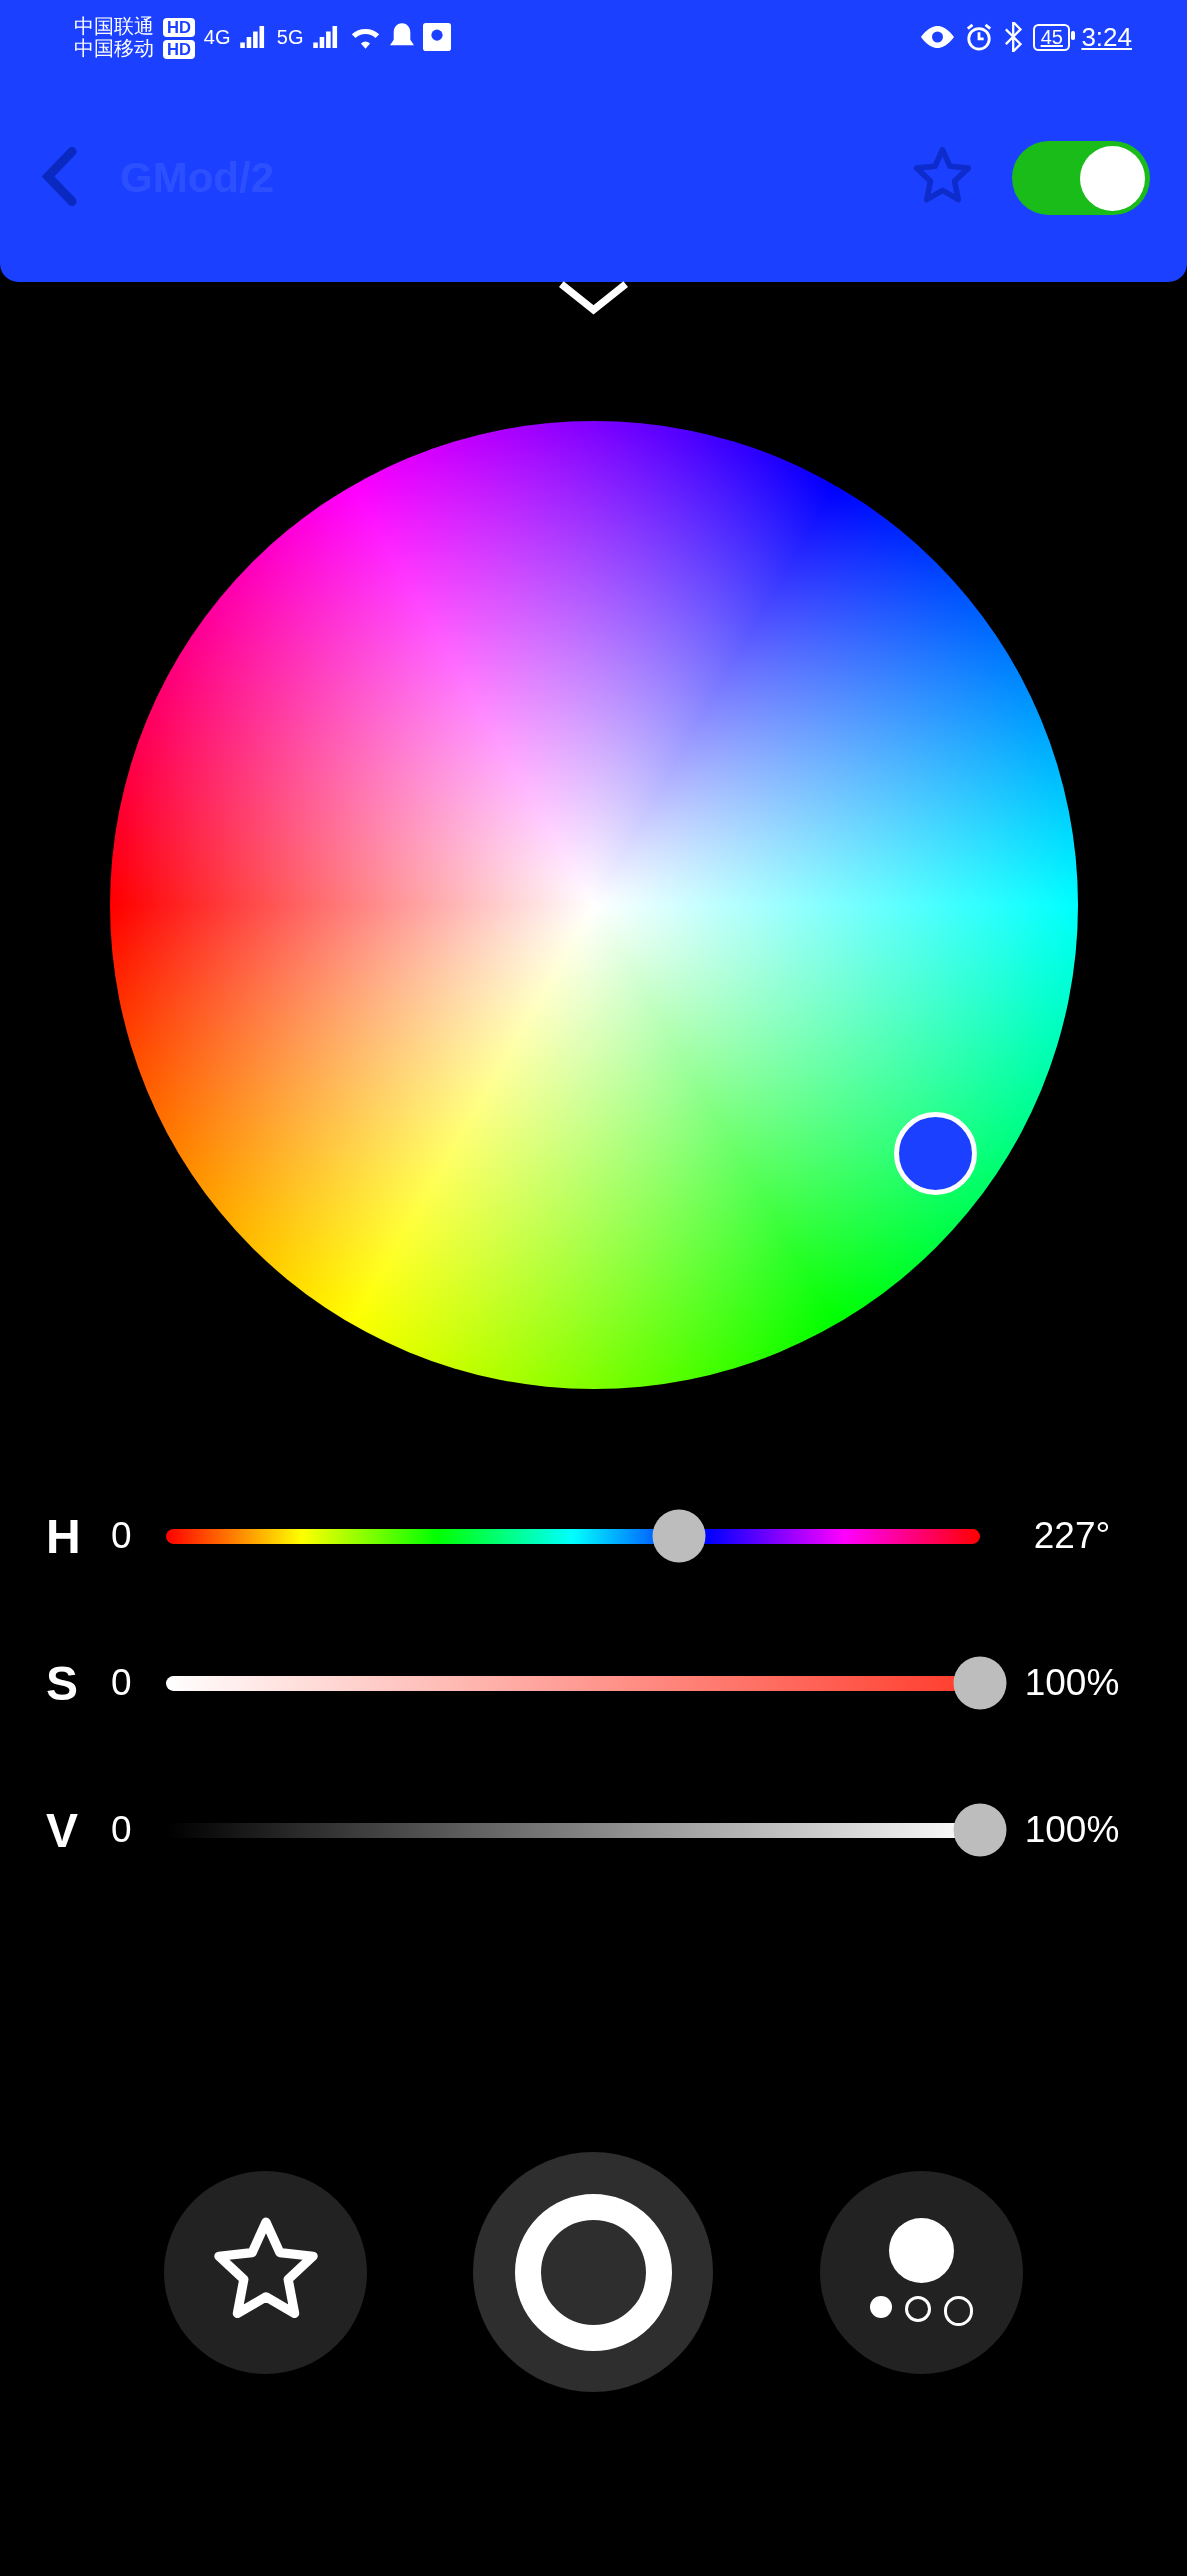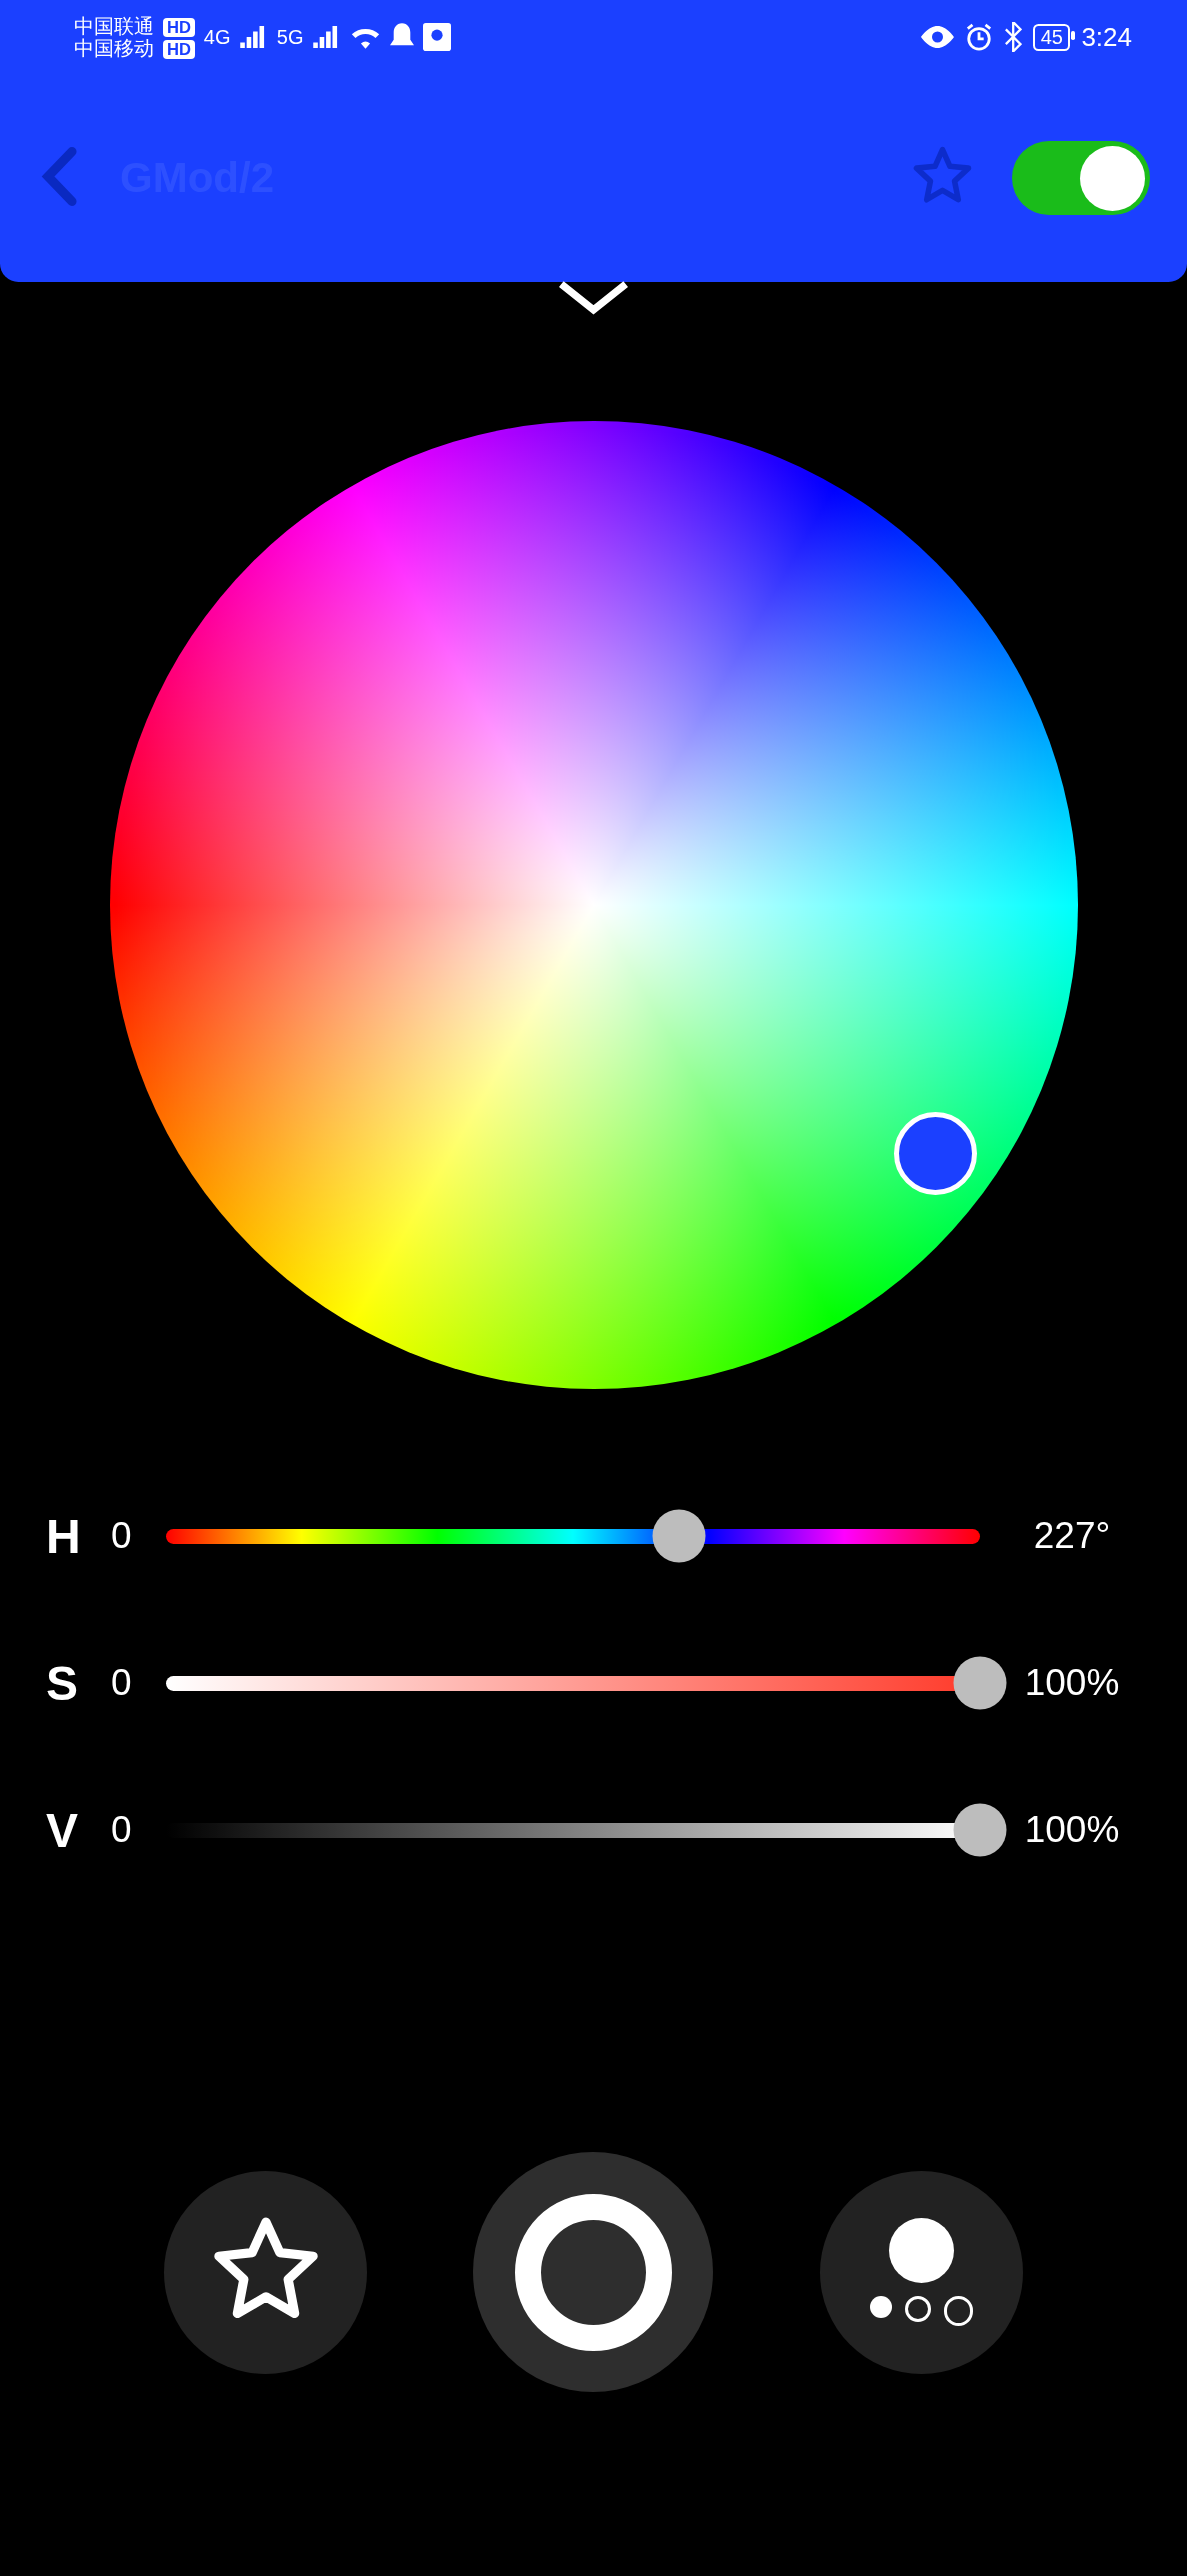--- a/index.html
+++ b/index.html
@@ -17,21 +17,21 @@
     display: flex;
     justify-content: space-between;
     align-items: center;
     padding: 0 55px 0 74px;
     font-size: 24px;
     color: #fff;
   }
   .statusbar .left { display: flex; align-items: center; gap: 9.2px; font-size: 20px;}
   .statusbar .left .carriers { display:flex; flex-direction:column; line-height:1.1;}
   .statusbar .hd { background:#fff; color:#1b40ff; border-radius:4px; padding:0 3.7px; font-weight:bold; font-size:16.6px; margin-left:3.7px;}
-  .statusbar .right { display:flex; align-items:center; gap:11px; font-size:26px;}
+  .statusbar .right { display:flex; align-items:center; gap:11px; font-size:26px;text-decoration:underline;}
   .statusbar .batt { border:2.8px solid #fff; border-radius:5.5px; padding:0 5.5px; font-size:20px; position:relative;}
   .statusbar .batt::after{content:"";position:absolute;right:-6.5px;top:5.5px;width:3.7px;height:9.2px;background:#fff;border-radius:1.8px;}
   .statusbar svg { fill:#fff; }
 
   .appbar {
     height: 208px;
     background: #1b40ff;
     display: flex;
     align-items: center;
     padding: 0 37px;

